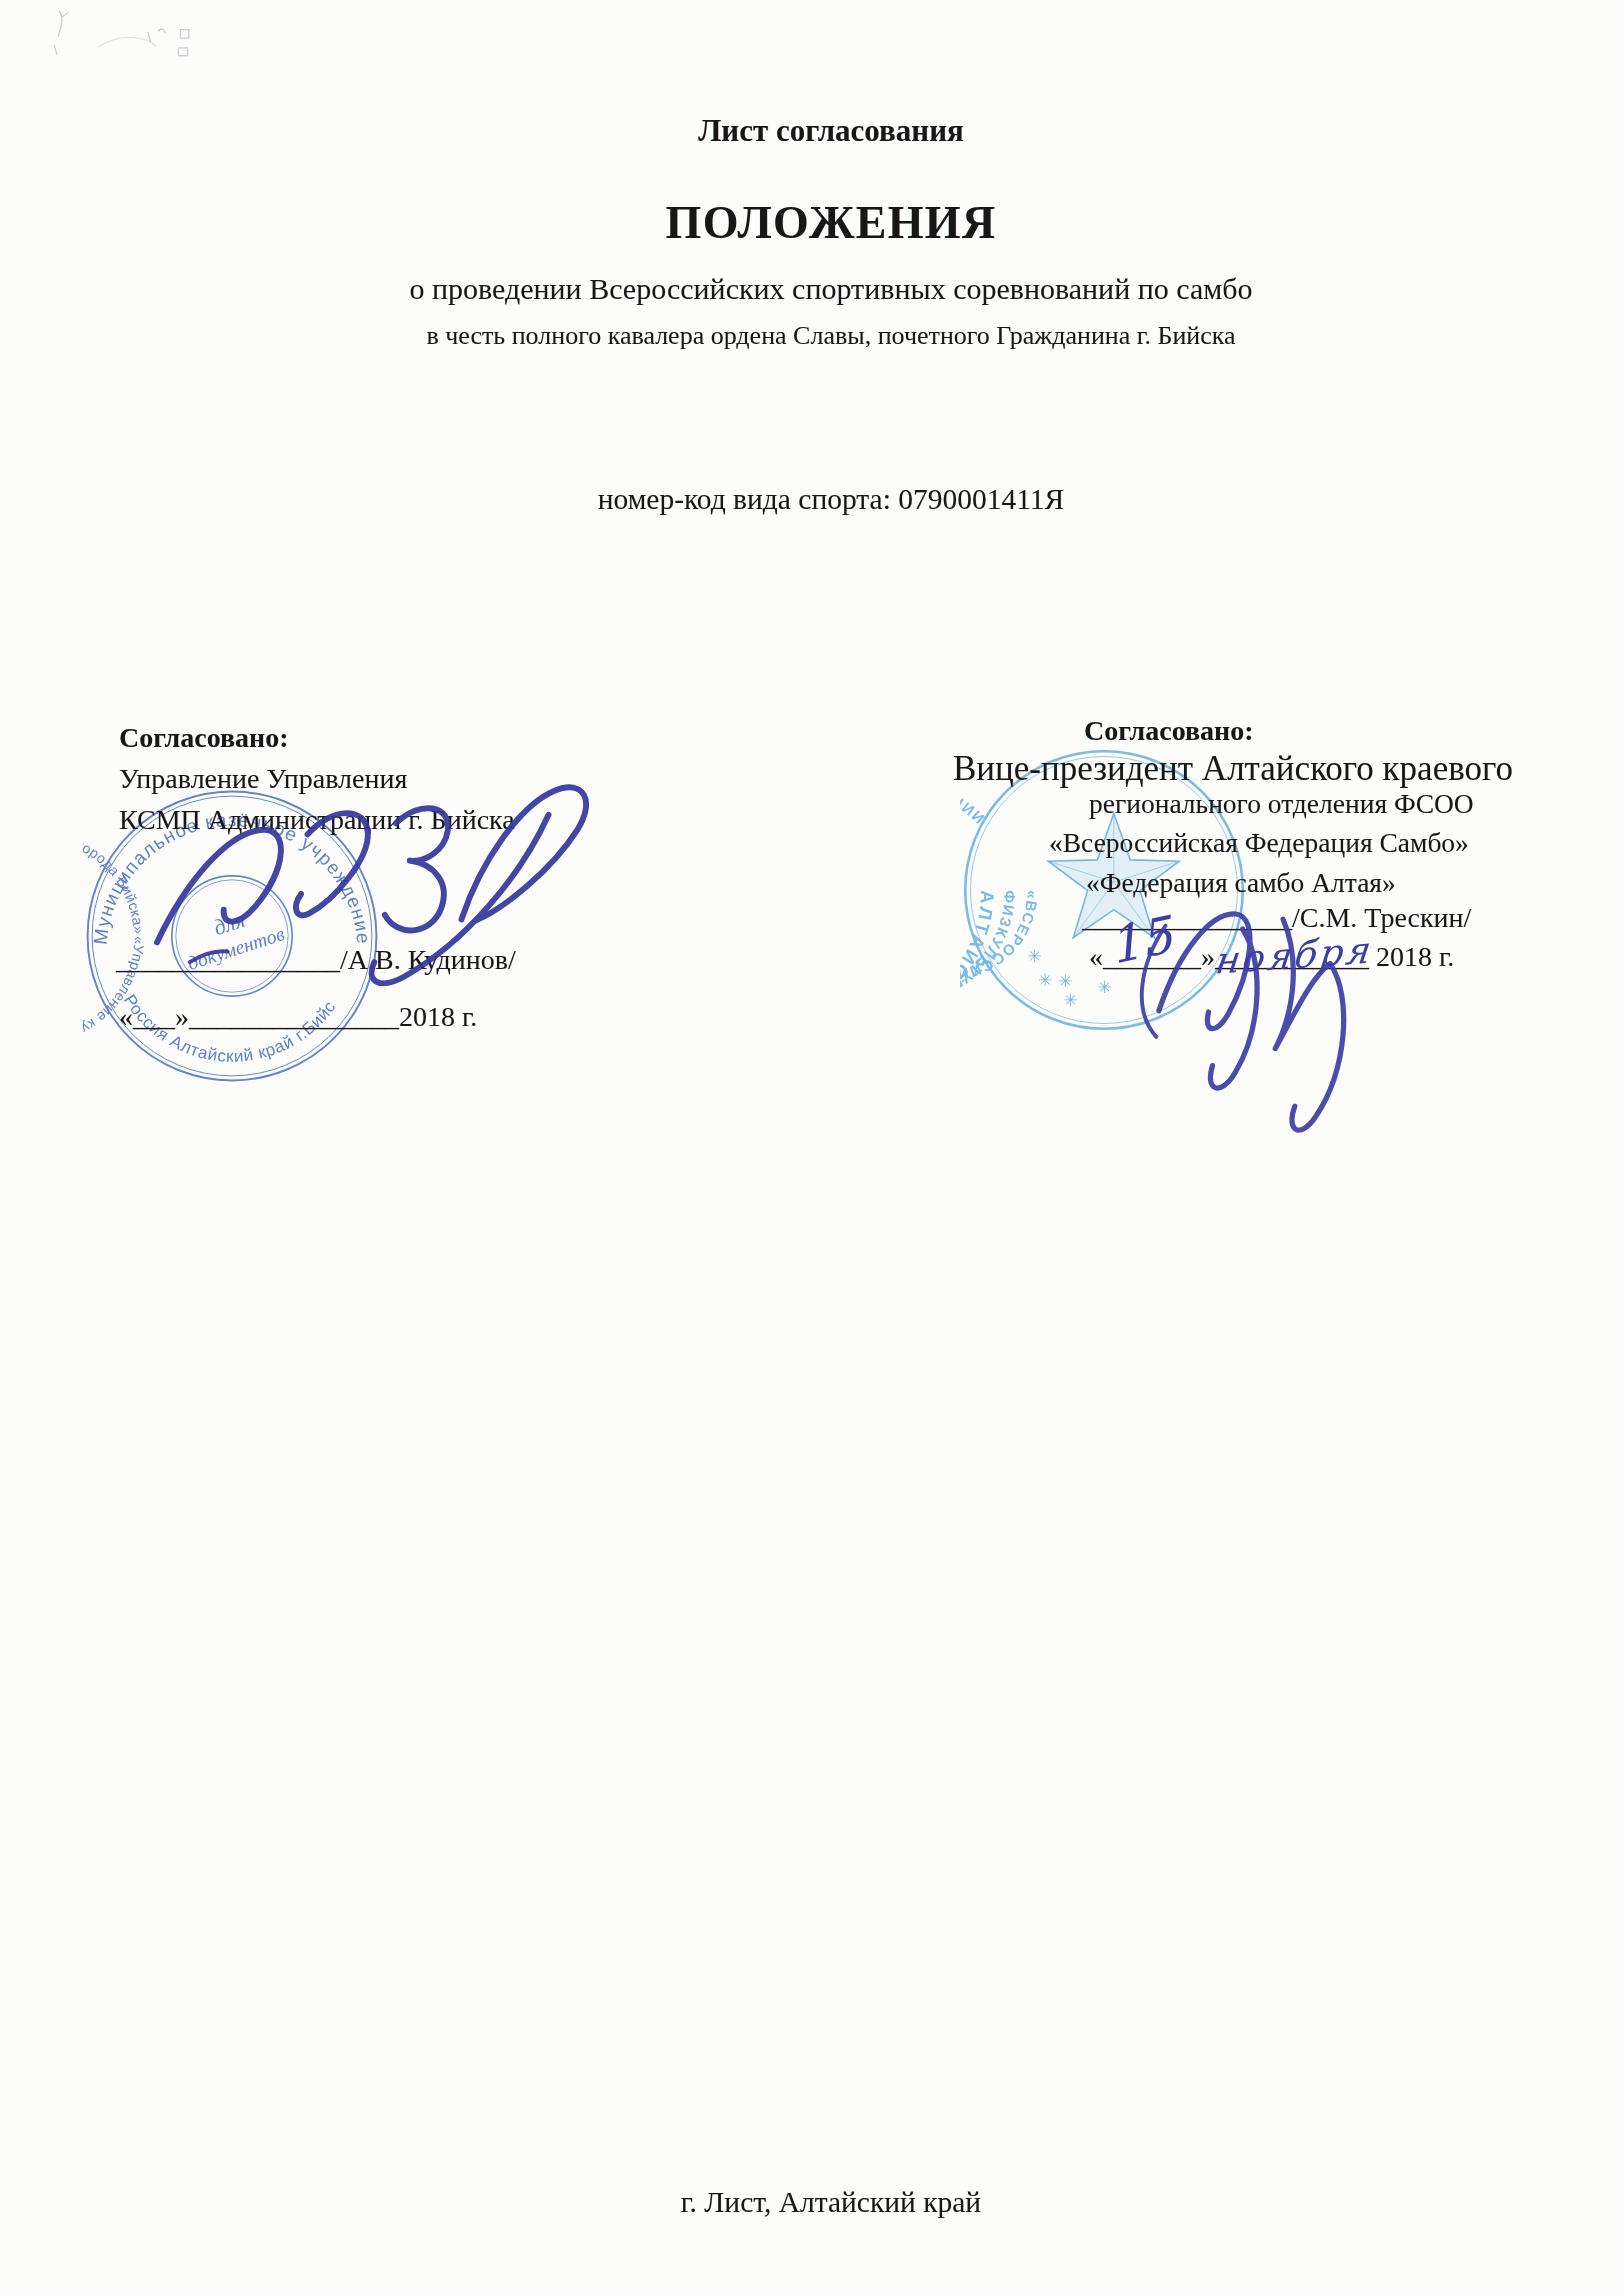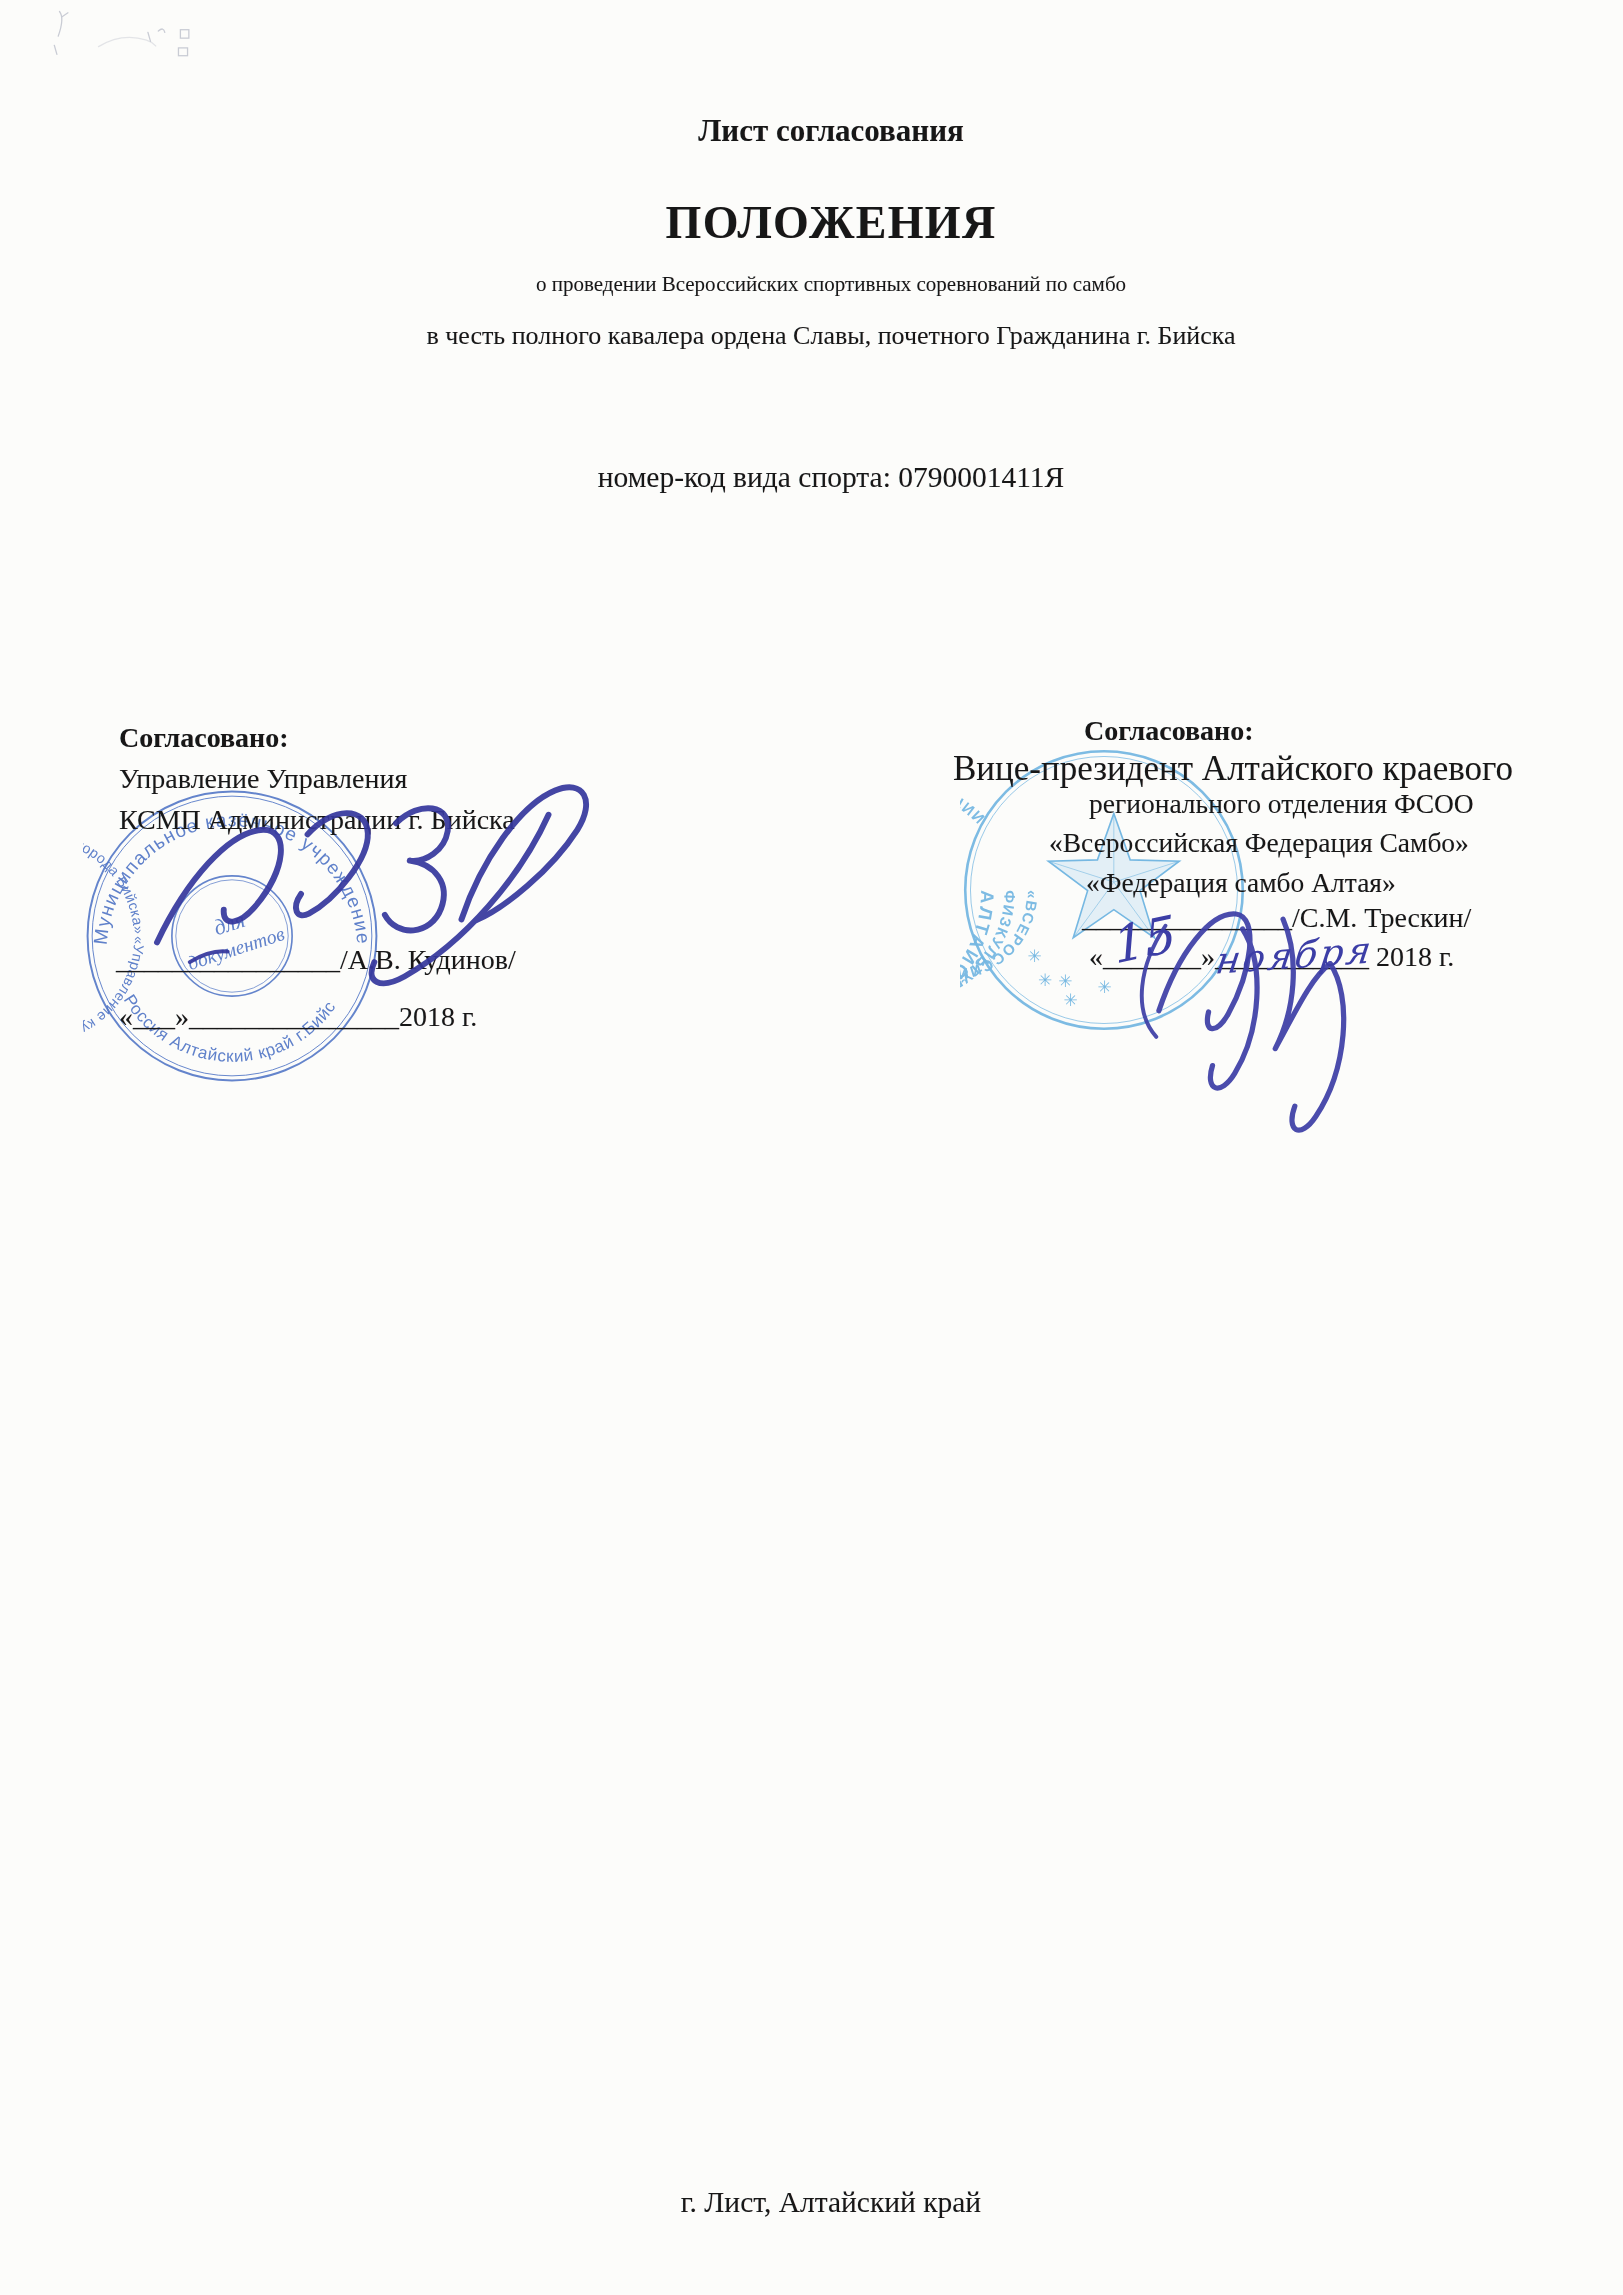--- a/index.html
+++ b/index.html
@@ -33,26 +33,26 @@
       <path d="M 212,40 q 8,-7 10,2"></path>
       <rect x="246" y="38" width="13" height="13"></rect>
       <rect x="243" y="66" width="14" height="12"></rect>
     </g>
   </svg>
 
   <div class="ln bold cx" style="top:115px;font-size:31px">Лист согласования</div>
 
   <div class="ln bold cx" style="top:200px;font-size:46px;letter-spacing:1.3px">ПОЛОЖЕНИЯ</div>
 
-  <div class="ln cx" style="top:274px;font-size:21px">о проведении Всероссийских спортивных соревнований по самбо</div>
+  <div class="ln cx" style="top:274px;font-size:30px">о проведении Всероссийских спортивных соревнований по самбо</div>
 
   <div class="ln cx" style="top:323px;font-size:26px">в честь полного кавалера ордена Славы, почетного Гражданина г. Бийска</div>
 
 
-  <div class="ln cx" style="top:463px;font-size:29.5px">номер-код вида спорта: 0790001411Я</div>
+  <div class="ln cx" style="top:485px;font-size:29.5px">номер-код вида спорта: 0790001411Я</div>
 
   <div>
     <div class="ln bold" style="left:119px;top:724px">Согласовано:</div>
     <div class="ln" style="left:119px;top:765px">Управление Управления</div>
     <div class="ln" style="left:119px;top:806px">КСМП Администрации г. Бийска</div>
     <div class="ln" style="left:116px;top:946px">________________/А.В. Кудинов/</div>
     <div class="ln" style="left:119px;top:1003px">«___»_______________2018 г.</div>
 
     <svg class="stamp" style="left:83px;top:787px" width="298" height="298" viewBox="0 0 456 456">
       <g fill="none" stroke="#4f74c5" opacity="0.88">

